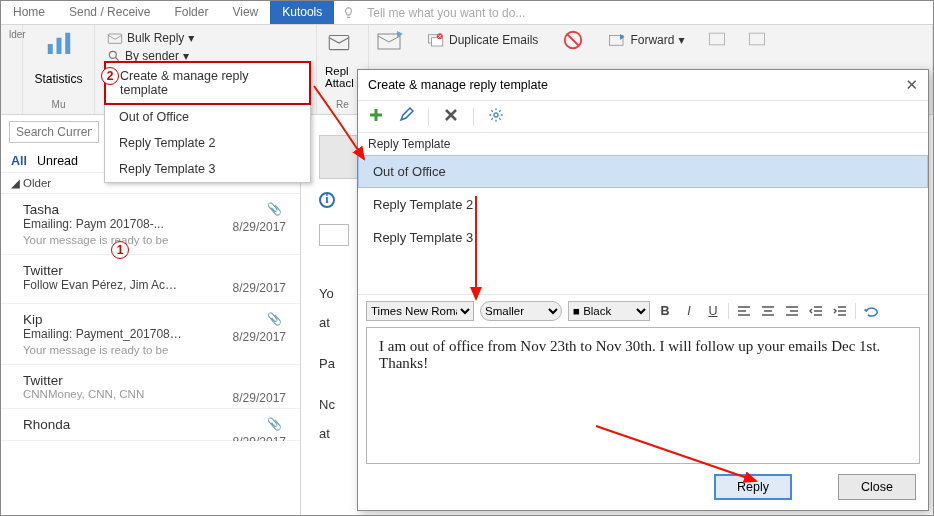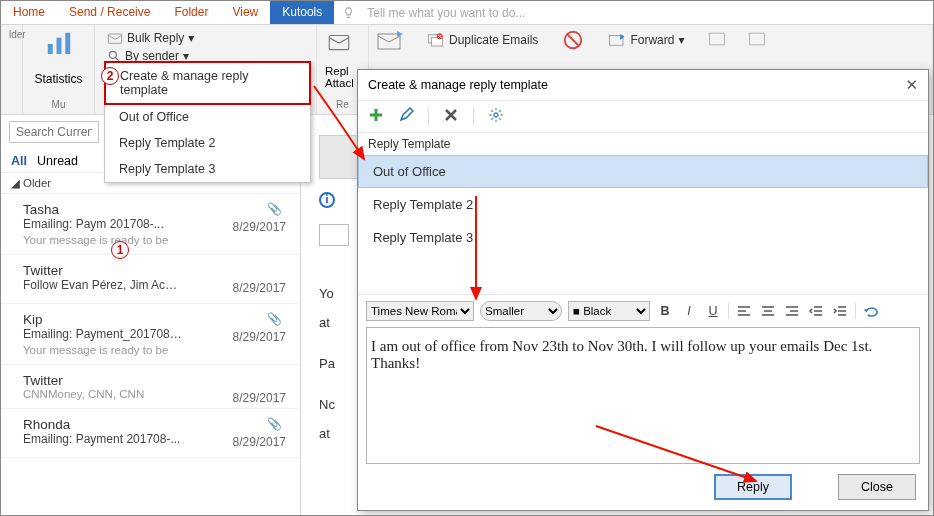--- a/index.html
+++ b/index.html
@@ -1,18 +1,18 @@
 <!DOCTYPE html>
 <html><head>
 <meta charset="utf-8">
 <style>
 * { box-sizing: border-box; font-family: "Segoe UI", Tahoma, sans-serif; }
 body { margin: 0; width: 934px; height: 516px; background: #fff; font-size: 12px; overflow: hidden; position: relative; border: 1px solid #888; }
 .tabs { display: flex; background: #fff; height: 24px; border-bottom: 1px solid #d6d6d6; align-items: stretch; }
-.tab { padding: 4px 12px; font-size: 12px; color: #c2410c; cursor: pointer; border-right: 0; }
+.tab { padding: 4px 12px; font-size: 12px; color: #737373; cursor: pointer; border-right: 0; }
 .tab.active { background: #2c6cbf; color: #fff; }
 .tell-me { color: #a9a9a9; padding: 4px 8px; display: flex; align-items: center; gap: 12px; }
 .tell-me svg { display: inline-block; }
 .ribbon { height: 90px; background: #f3f3f3; border-bottom: 1px solid #d6d6d6; display: flex; position: relative; }
 .ribbon-group { border-right: 1px solid #e1e1e1; padding: 4px 8px; display: flex; flex-direction: column; justify-content: space-between; }
 .ribbon-label { font-size: 10px; color: #777; text-align: center; }
 .small-btn { display: flex; align-items: center; gap: 4px; padding: 2px 4px; font-size: 12px; color: #333; white-space: nowrap; }
 .dropdown-menu { position: absolute; top: 60px; left: 103px; width: 207px; background: #fff; border: 1px solid #c5c5c5; box-shadow: 2px 2px 4px rgba(0,0,0,.2); z-index: 5; }
 .dropdown-item { padding: 6px 14px; font-size: 12.5px; color: #333; }
 .dropdown-item.hi { border: 2px solid #c00; margin: -1px; position: relative; }
@@ -43,21 +43,21 @@
 .dlg-close { font-size: 15px; color: #555; }
 .dlg-toolbar { display: flex; gap: 14px; padding: 6px 10px; border-top: 1px solid #e6e6e6; border-bottom: 1px solid #e6e6e6; align-items: center; }
 .dlg-toolbar .sep { width: 1px; height: 18px; background: #ddd; }
 .dlg-label { padding: 4px 10px; font-size: 12px; color: #333; }
 .tpl-list { border: 0; color: #333; }
 .tpl-item { padding: 8px 14px; font-size: 13px; border: 1px solid transparent; }
 .tpl-item.sel { background: #cfe1f5; border: 1px solid #a9c5e8; }
 .editor-bar { display: flex; gap: 6px; align-items: center; padding: 6px 8px; border-top: 1px solid #e6e6e6; }
 .editor-bar select { font-size: 11.5px; border: 1px solid #b5b5b5; height: 20px; }
 .ed-ic { width: 18px; height: 18px; display: inline-flex; align-items: center; justify-content: center; font-size: 12.5px; color: #444; font-family: "Times New Roman", serif; }
-.editor-body { flex: 1; margin: 0 8px; border: 1px solid #b5b5b5; padding: 10px 4px; font-family: "Times New Roman", serif; font-size: 15px; color: #222; }
+.editor-body { flex: 1; margin: 0 8px; border: 1px solid #b5b5b5; padding: 10px 12px; font-family: "Times New Roman", serif; font-size: 15px; color: #222; }
 .dlg-buttons { display: flex; justify-content: flex-end; gap: 10px; padding: 10px 12px; }
 .dlg-buttons button { width: 78px; height: 26px; border: 1px solid #9a9a9a; background: #e9e9e9; font-size: 12.5px; margin-left: 36px; }
 .dlg-buttons .primary { border: 2px solid #4a88cf; background: #dfeaf6; }
 
 .arrow { position: absolute; z-index: 30; pointer-events: none;}
 </style>
 </head>
 <body>
 
 <div class="tabs">
@@ -201,21 +201,20 @@
         <span class="attach-ic">📎</span>
         <div class="preview">Your message is ready to be</div>
       </div>
       <div class="msg">
         <div class="from">Twitter</div>
         <span class="date">8/29/2017</span>
         <div class="preview">CNNMoney, CNN, CNN</div>
       </div>
       <div class="msg">
         <div class="from">Rhonda</div>
-        <span class="subj">Emailing: Payment  201708-...</span>
         <span class="date">8/29/2017</span>
         <span class="attach-ic">📎</span>
       </div>
     </div>
   </div>
   <div class="reading">
     <div style="display:flex; gap:14px; align-items:flex-start;">
       <div class="avatar"></div>
     </div>
     <div style="margin-top:12px;"><span class="info-ic">i</span></div>

